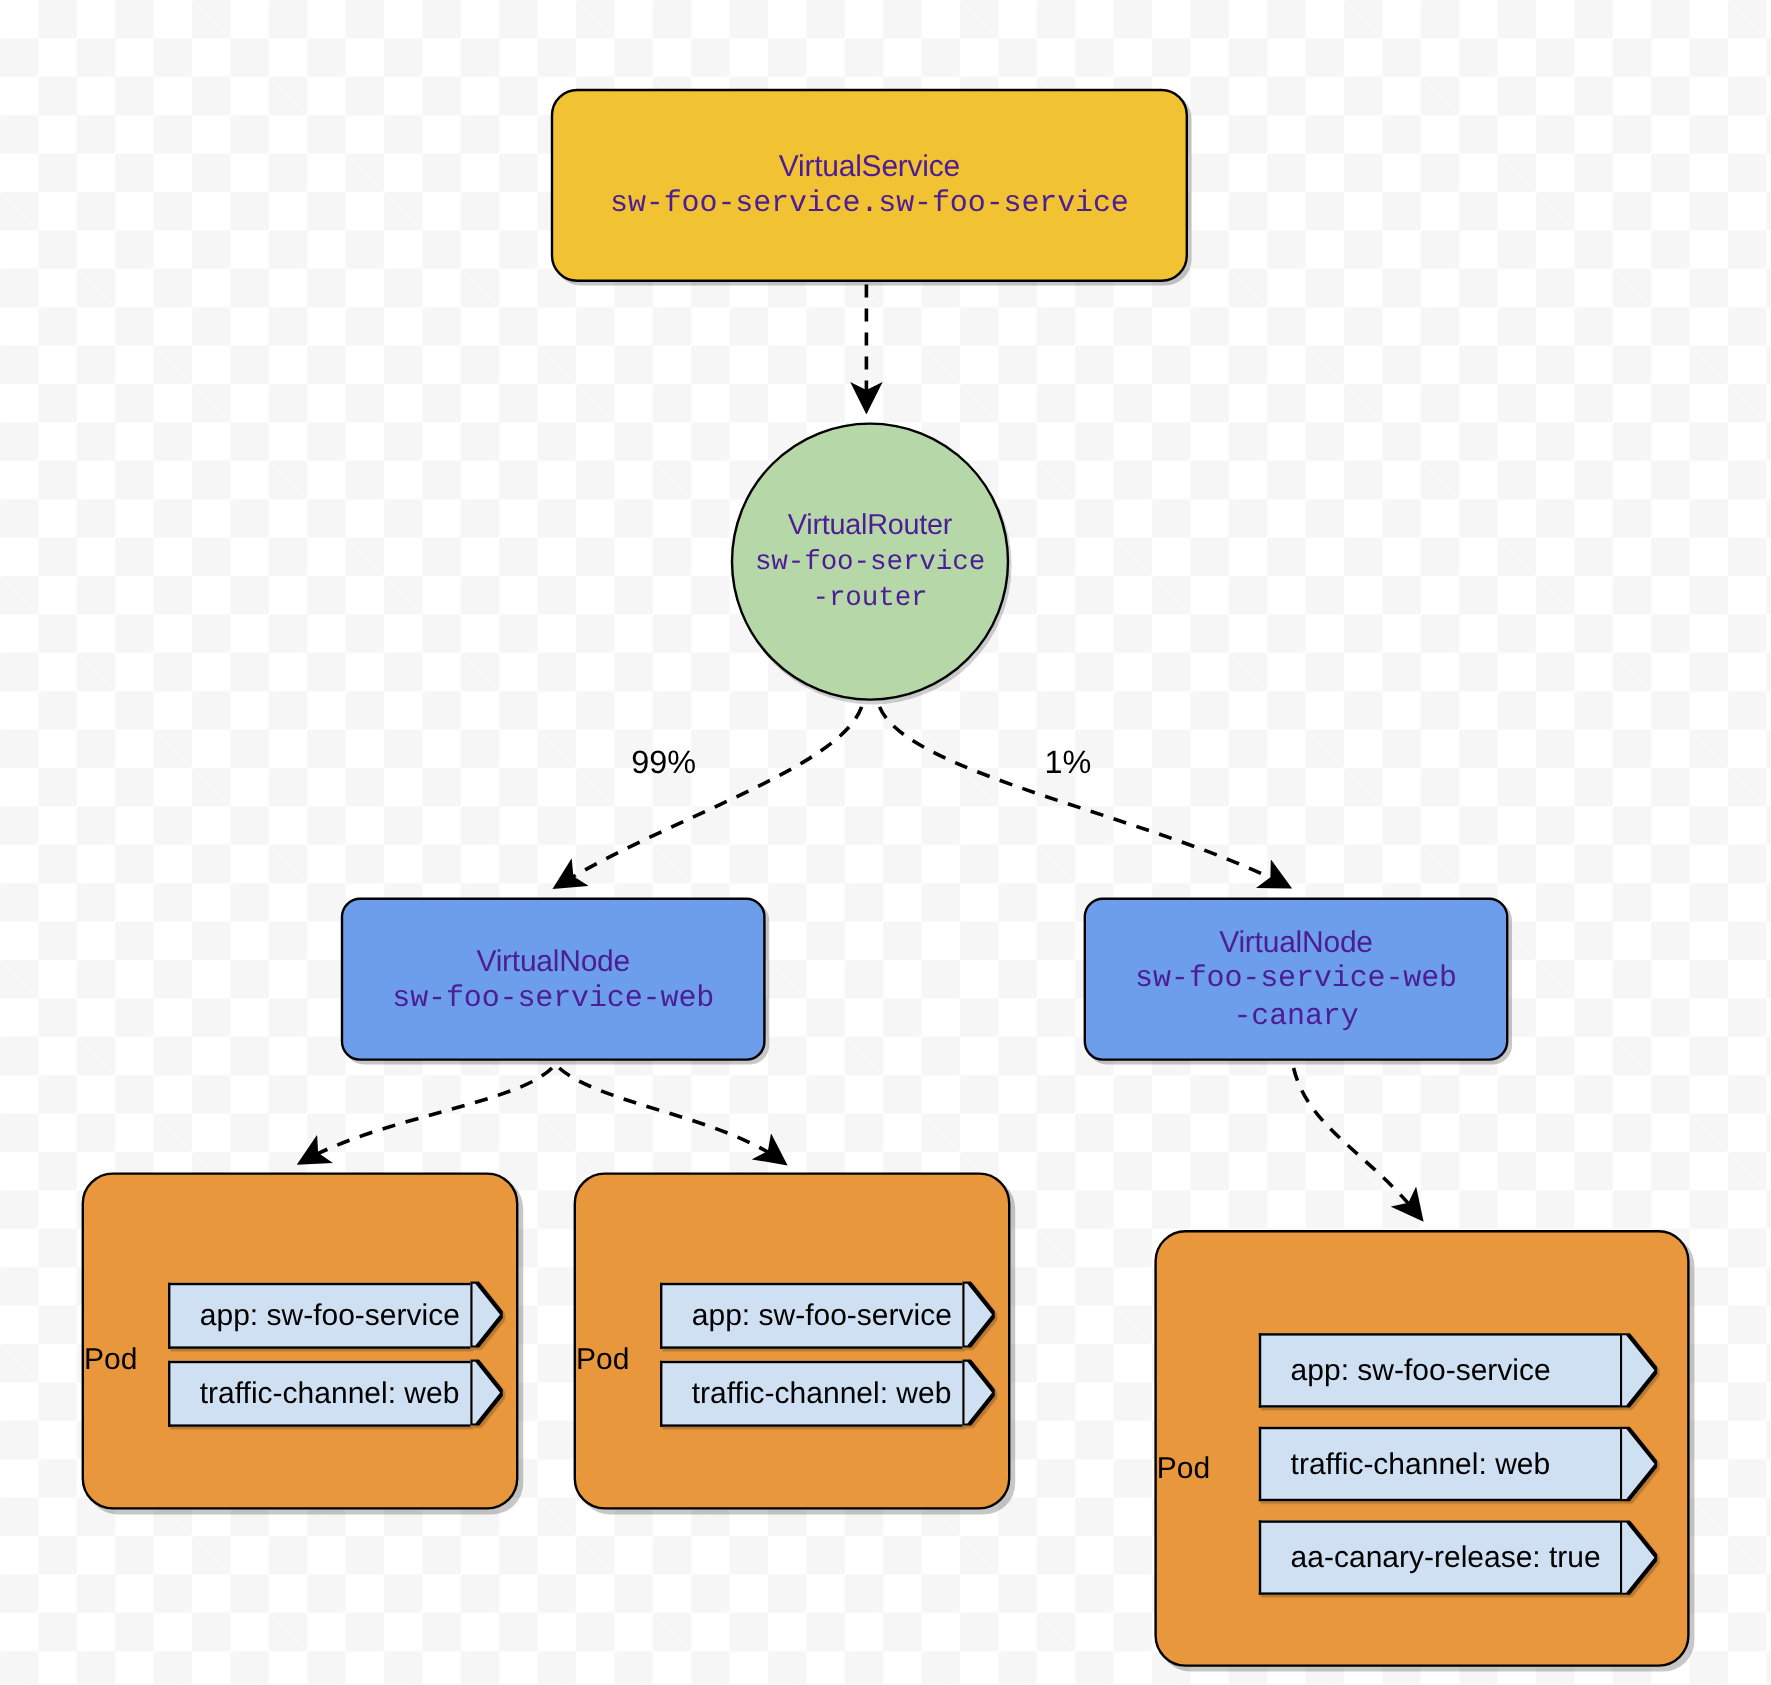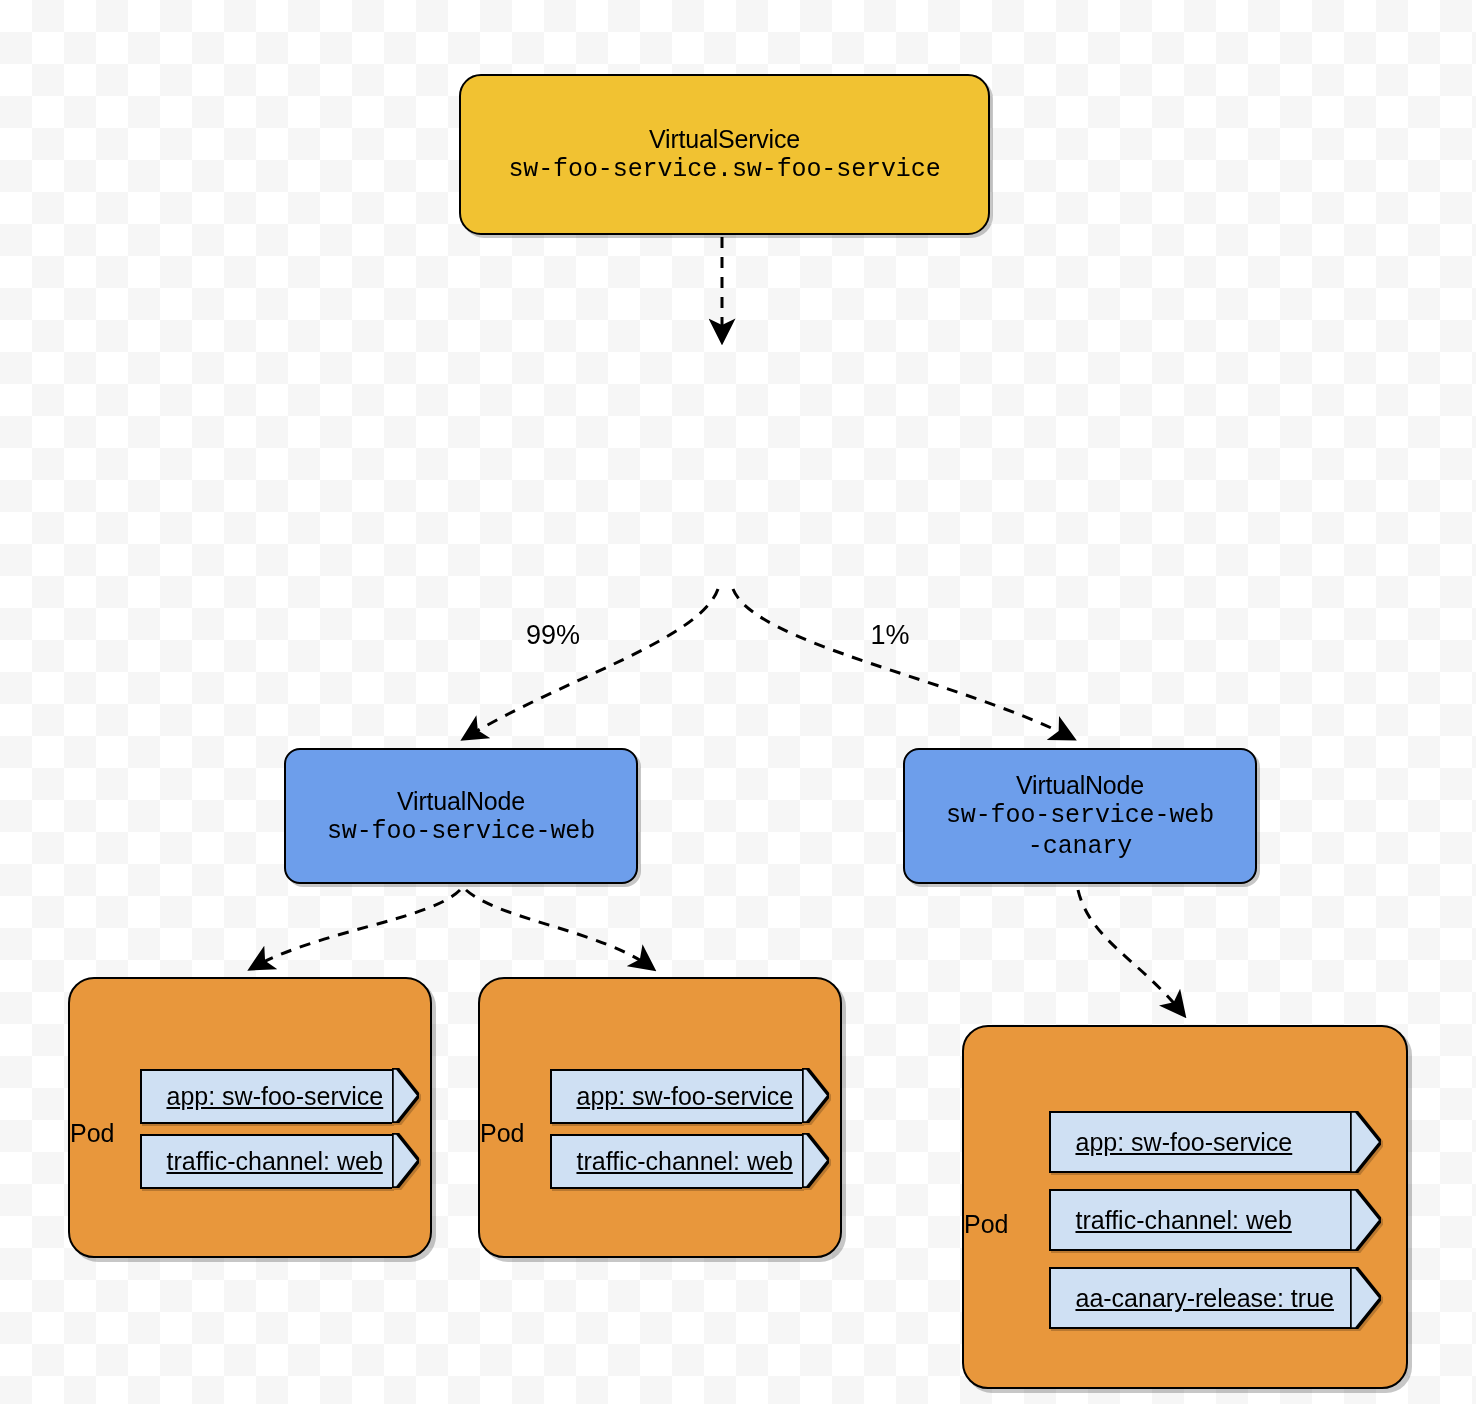--- a/index.html
+++ b/index.html
@@ -35,21 +35,21 @@
 
   .node {
     position: absolute;
     box-sizing: border-box;
     border: 2.5px solid #000000;
     display: flex;
     flex-direction: column;
     align-items: center;
     justify-content: center;
     text-align: center;
-    color: #000000;
+    color: #4c1d95;
     box-shadow: 3px 3px 0 rgba(0,0,0,0.22);
   }
   .node .kind {
     font-family: "Liberation Sans", sans-serif;
     font-size: 25px;
     line-height: 30px;
     letter-spacing: -0.2px;
   }
   .node .name {
     font-family: "Liberation Mono", monospace;
@@ -124,21 +124,20 @@
     background: #cfe0f3;
     border: 2.5px solid #000000;
     border-right: none;
     display: flex;
     align-items: center;
     font-family: "Liberation Sans", sans-serif;
     font-size: 25px;
     color: #000000;
     padding-left: 24px;
     filter: drop-shadow(2px 2px 0 rgba(0,0,0,0.20));
-    text-decoration: underline;
   }
   .tag .tip {
     position: absolute;
     right: -27px;
     top: -2.5px;
     width: 27px;
     height: 55px;
   }
 
   #pod-1 { left: 68px;  top: 977px;  width: 364px; height: 281px; }
@@ -181,20 +180,25 @@
 
     <text x="553" y="644" text-anchor="middle" font-family="Liberation Sans, sans-serif" font-size="27" fill="#000000">99%</text>
     <text x="890" y="644" text-anchor="middle" font-family="Liberation Sans, sans-serif" font-size="27" fill="#000000">1%</text>
   </svg>
 
   <div class="node" id="virtualservice-node">
     <div class="kind">VirtualService</div>
     <div class="name">sw-foo-service.sw-foo-service</div>
   </div>
 
+  <div class="node" id="virtualrouter-node">
+    <div class="kind">VirtualRouter</div>
+    <div class="name">sw-foo-service</div>
+    <div class="name">-router</div>
+  </div>
 
   <div class="node vnode" id="virtualnode-web">
     <div class="kind">VirtualNode</div>
     <div class="name">sw-foo-service-web</div>
   </div>
 
   <div class="node vnode" id="virtualnode-web-canary">
     <div class="kind">VirtualNode</div>
     <div class="name">sw-foo-service-web</div>
     <div class="name">-canary</div>

